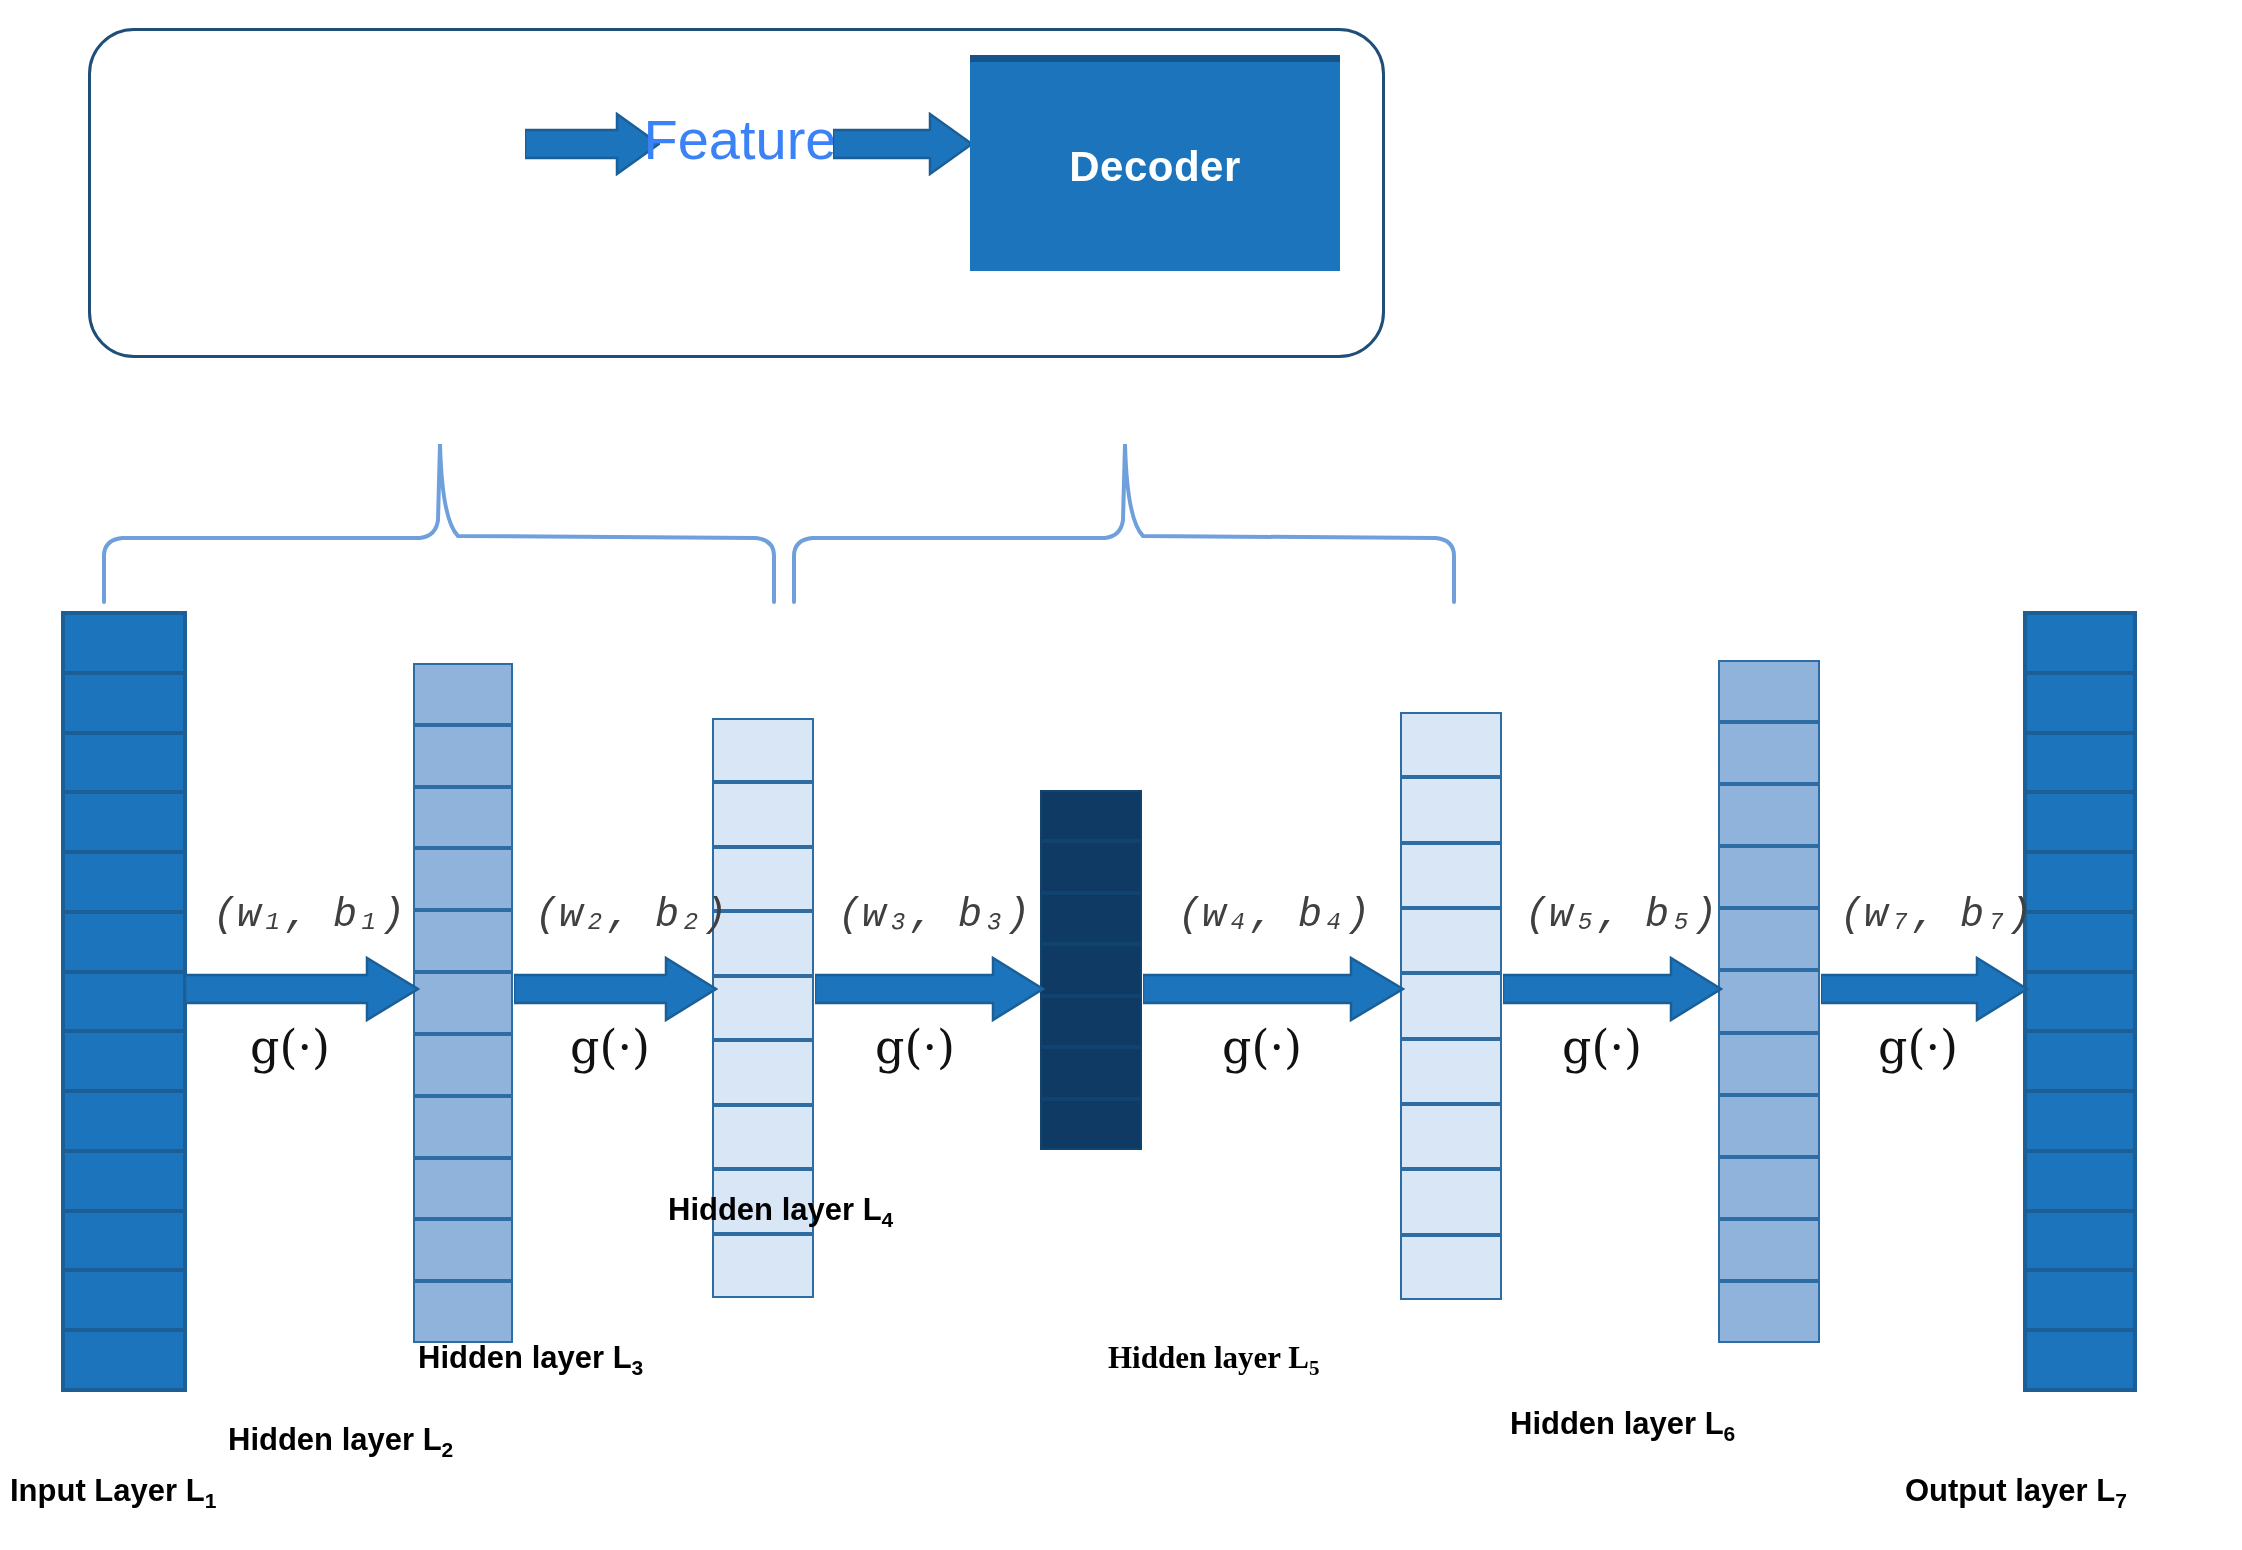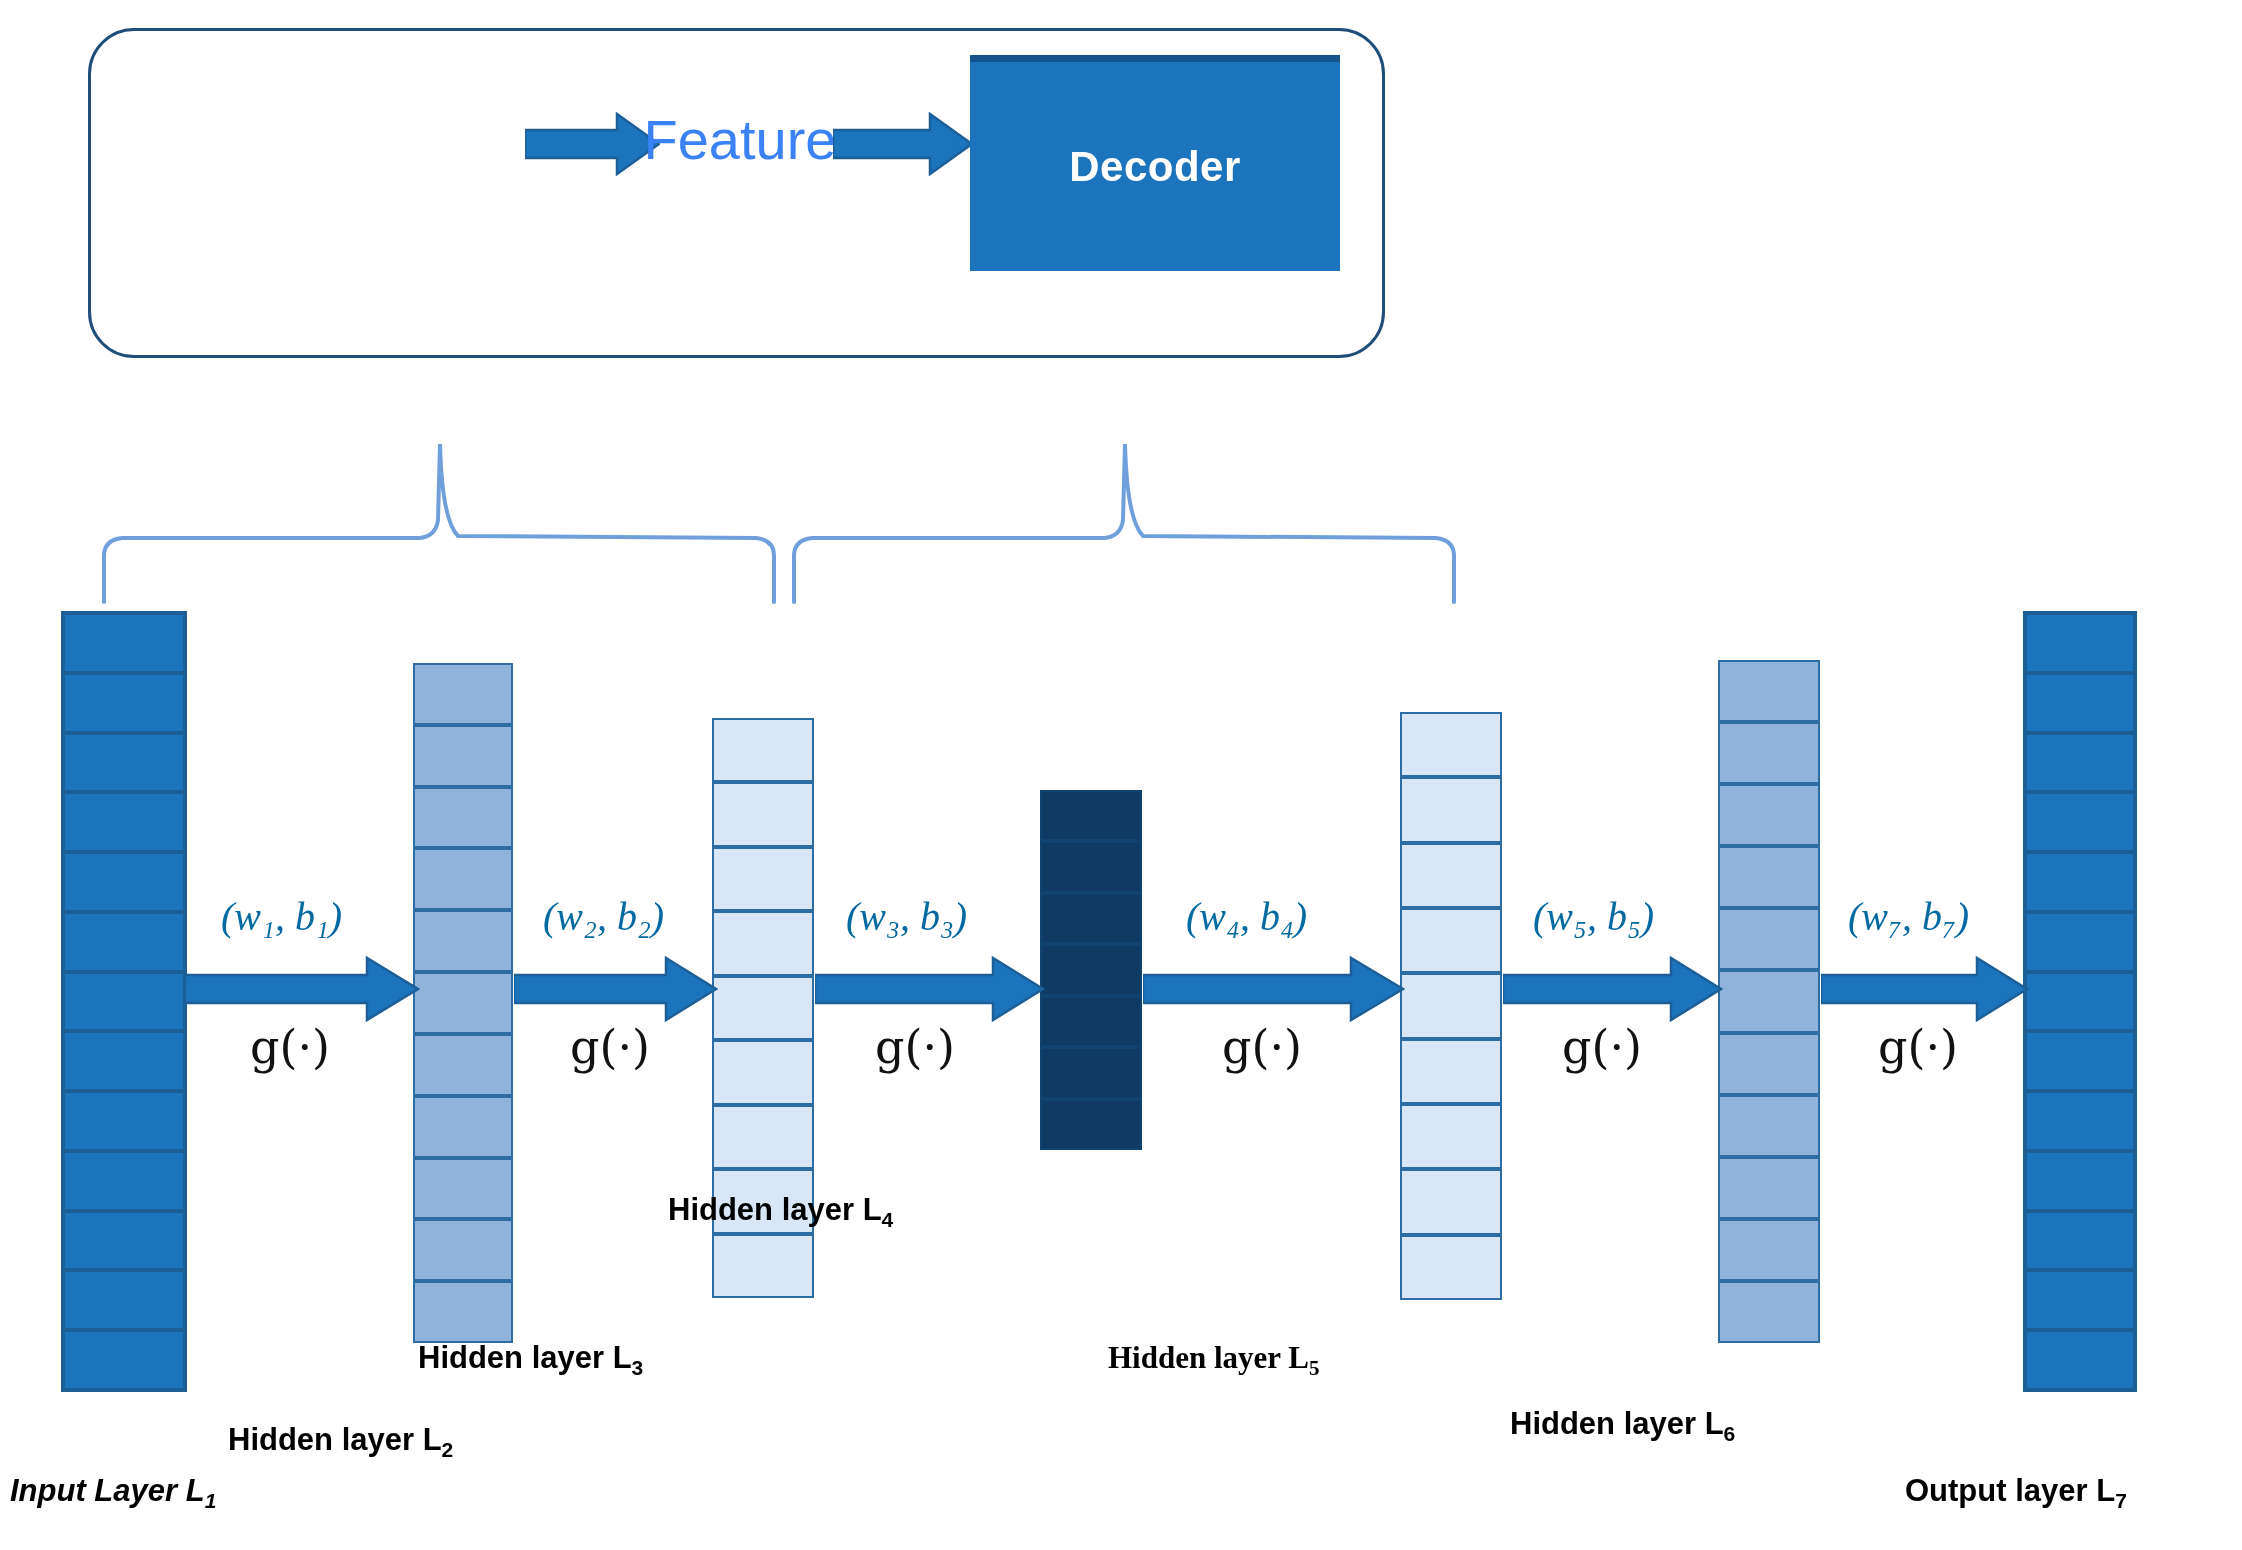--- a/index.html
+++ b/index.html
@@ -68,26 +68,25 @@
   .pal-light .cell{background:#D8E6F6;border:2px solid #2E6CA4;}
   .pal-navy .cell{background:#0E3A63;border:2px solid #10436F;}
 
   
   .carrow{position:absolute;}
   .carrow svg{display:block;}
 
   
   .wlabel{
     position:absolute;
-    font-family:Liberation Serif, serif;
+    font-family:Liberation Mono, monospace;
     font-style:italic;
     font-size:40px;
-    color:#0369a1;
+    color:#404040;
     white-space:nowrap;
-    margin-left:8px;
   }
   .glabel{
     position:absolute;
     font-family:"DejaVu Serif", serif;
     font-size:46px;
     color:#111;
     white-space:nowrap;
   }
 
   
@@ -279,21 +278,21 @@
 
   <div class="wlabel" style="left:1178px;top:893px;">(w₄, b₄)</div>
   <div class="glabel" style="left:1222px;top:1020px;">g(·)</div>
 
   <div class="wlabel" style="left:1525px;top:893px;">(w₅, b₅)</div>
   <div class="glabel" style="left:1562px;top:1020px;">g(·)</div>
 
   <div class="wlabel" style="left:1840px;top:893px;">(w₇, b₇)</div>
   <div class="glabel" style="left:1878px;top:1020px;">g(·)</div>
 
-  <div class="caption" style="left:10px;top:1473px;font-style:italic;">
+  <div class="caption" style="left:10px;top:1473px;">
     <span>Input Layer L</span><sub>1</sub>
   </div>
   <div class="caption" style="left:228px;top:1406px;margin-top:16px;">
     <span>Hidden layer L</span><sub>2</sub>
   </div>
   <div class="caption" style="left:418px;top:1340px;">
     <span>Hidden layer L</span><sub>3</sub>
   </div>
   <div class="caption" style="left:668px;top:1192px;">
     <span>Hidden layer L</span><sub>4</sub>

